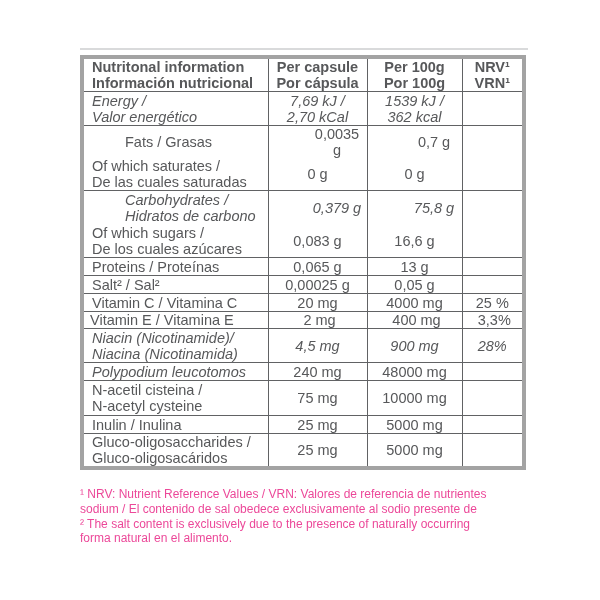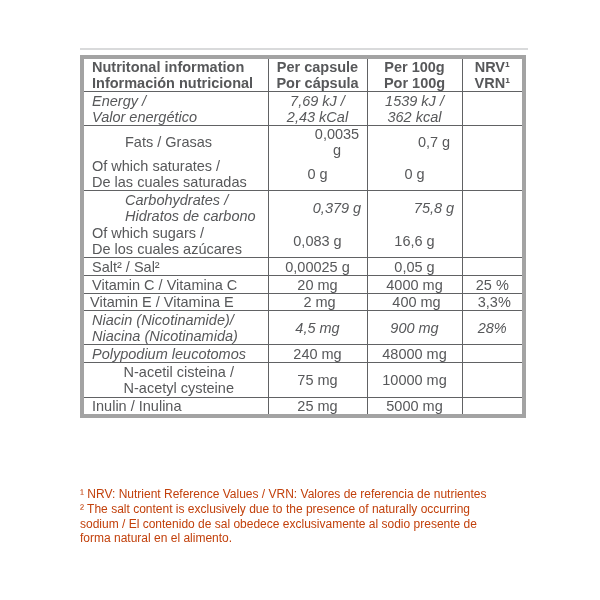--- a/index.html
+++ b/index.html
@@ -33,33 +33,33 @@
   }
   td.lbl { text-align: left; padding-left: 8px; padding-right: 2px; }
   td.val { text-align: center; padding: 0 2px; }
   .ln { white-space: nowrap; }
   tr.hdr td { font-weight: bold; }
   tr.nobb td { border-bottom-style: hidden; padding-left: 41px; }
   td.italic { font-style: italic; }
   
   tr.h33 td { height: 33px; }
   tr.h34 td { height: 34px; font-style: italic; }
-  tr.h35 td { height: 35px; text-align: center; }
+  tr.h35 td { height: 35px; }
   tr.h32 td { height: 32px; }
   tr.h29 td { height: 29px; }
   tr.h20 td { height: 20px; }
   tr.h18 td { height: 18px; }
   tr.h17 td { height: 17px; padding-left: 6px; }
   .footnotes {
     position: absolute;
     left: 80px; top: 487px;
     width: 470px;
     font-size: 12px;
     line-height: 14.8px;
-    color: #c2410c;
+    color: #ec4899;
   }
   .footnotes .ln { white-space: nowrap; }
 </style>
 </head>
 <body>
 
 <div class="decor-line"></div>
 
 <table class="nutri">
   <colgroup>
@@ -89,21 +89,21 @@
     </td>
   </tr>
 
   <tr class="h34">
     <td class="lbl">
       <div class="ln">Energy /</div>
       <div class="ln">Valor energético</div>
     </td>
     <td class="val">
       <div class="ln">7,69 kJ /</div>
-      <div class="ln">2,43 kCal</div>
+      <div class="ln">2,70 kCal</div>
     </td>
     <td class="val">
       <div class="ln">1539 kJ /</div>
       <div class="ln">362 kcal</div>
     </td>
     <td class="val"></td>
   </tr>
 
   <tr class="h20 nobb">
     <td class="lbl">Fats / Grasas</td>
@@ -135,20 +135,26 @@
   <tr class="h33">
     <td class="lbl">
       <div class="ln">Of which sugars /</div>
       <div class="ln">De los cuales azúcares</div>
     </td>
     <td class="val">0,083 g</td>
     <td class="val">16,6 g</td>
     <td class="val"></td>
   </tr>
 
+  <tr class="h18">
+    <td class="lbl">Proteins / Proteínas</td>
+    <td class="val">0,065 g</td>
+    <td class="val">13 g</td>
+    <td class="val"></td>
+  </tr>
 
   <tr class="h18">
     <td class="lbl">Salt² / Sal²</td>
     <td class="val">0,00025 g</td>
     <td class="val">0,05 g</td>
     <td class="val"></td>
   </tr>
 
   <tr class="h18">
     <td class="lbl">Vitamin C / Vitamina C</td>
@@ -191,21 +197,30 @@
     <td class="val"></td>
   </tr>
 
   <tr class="h18">
     <td class="lbl">Inulin / Inulina</td>
     <td class="val">25 mg</td>
     <td class="val">5000 mg</td>
     <td class="val"></td>
   </tr>
 
+  <tr class="h29">
+    <td class="lbl">
+      <div class="ln">Gluco-oligosaccharides /</div>
+      <div class="ln">Gluco-oligosacáridos</div>
+    </td>
+    <td class="val">25 mg</td>
+    <td class="val">5000 mg</td>
+    <td class="val"></td>
+  </tr>
 </tbody>
   </table>
 
 <div class="footnotes">
   <div class="ln">¹ NRV: Nutrient Reference Values / VRN: Valores de referencia de nutrientes</div>
+  <div class="ln">sodium / El contenido de sal obedece exclusivamente al sodio presente de</div>
   <div class="ln">² The salt content is exclusively due to the presence of naturally occurring</div>
-  <div class="ln">sodium / El contenido de sal obedece exclusivamente al sodio presente de</div>
   <div class="ln">forma natural en el alimento.</div>
 </div>
 
 </body></html>

